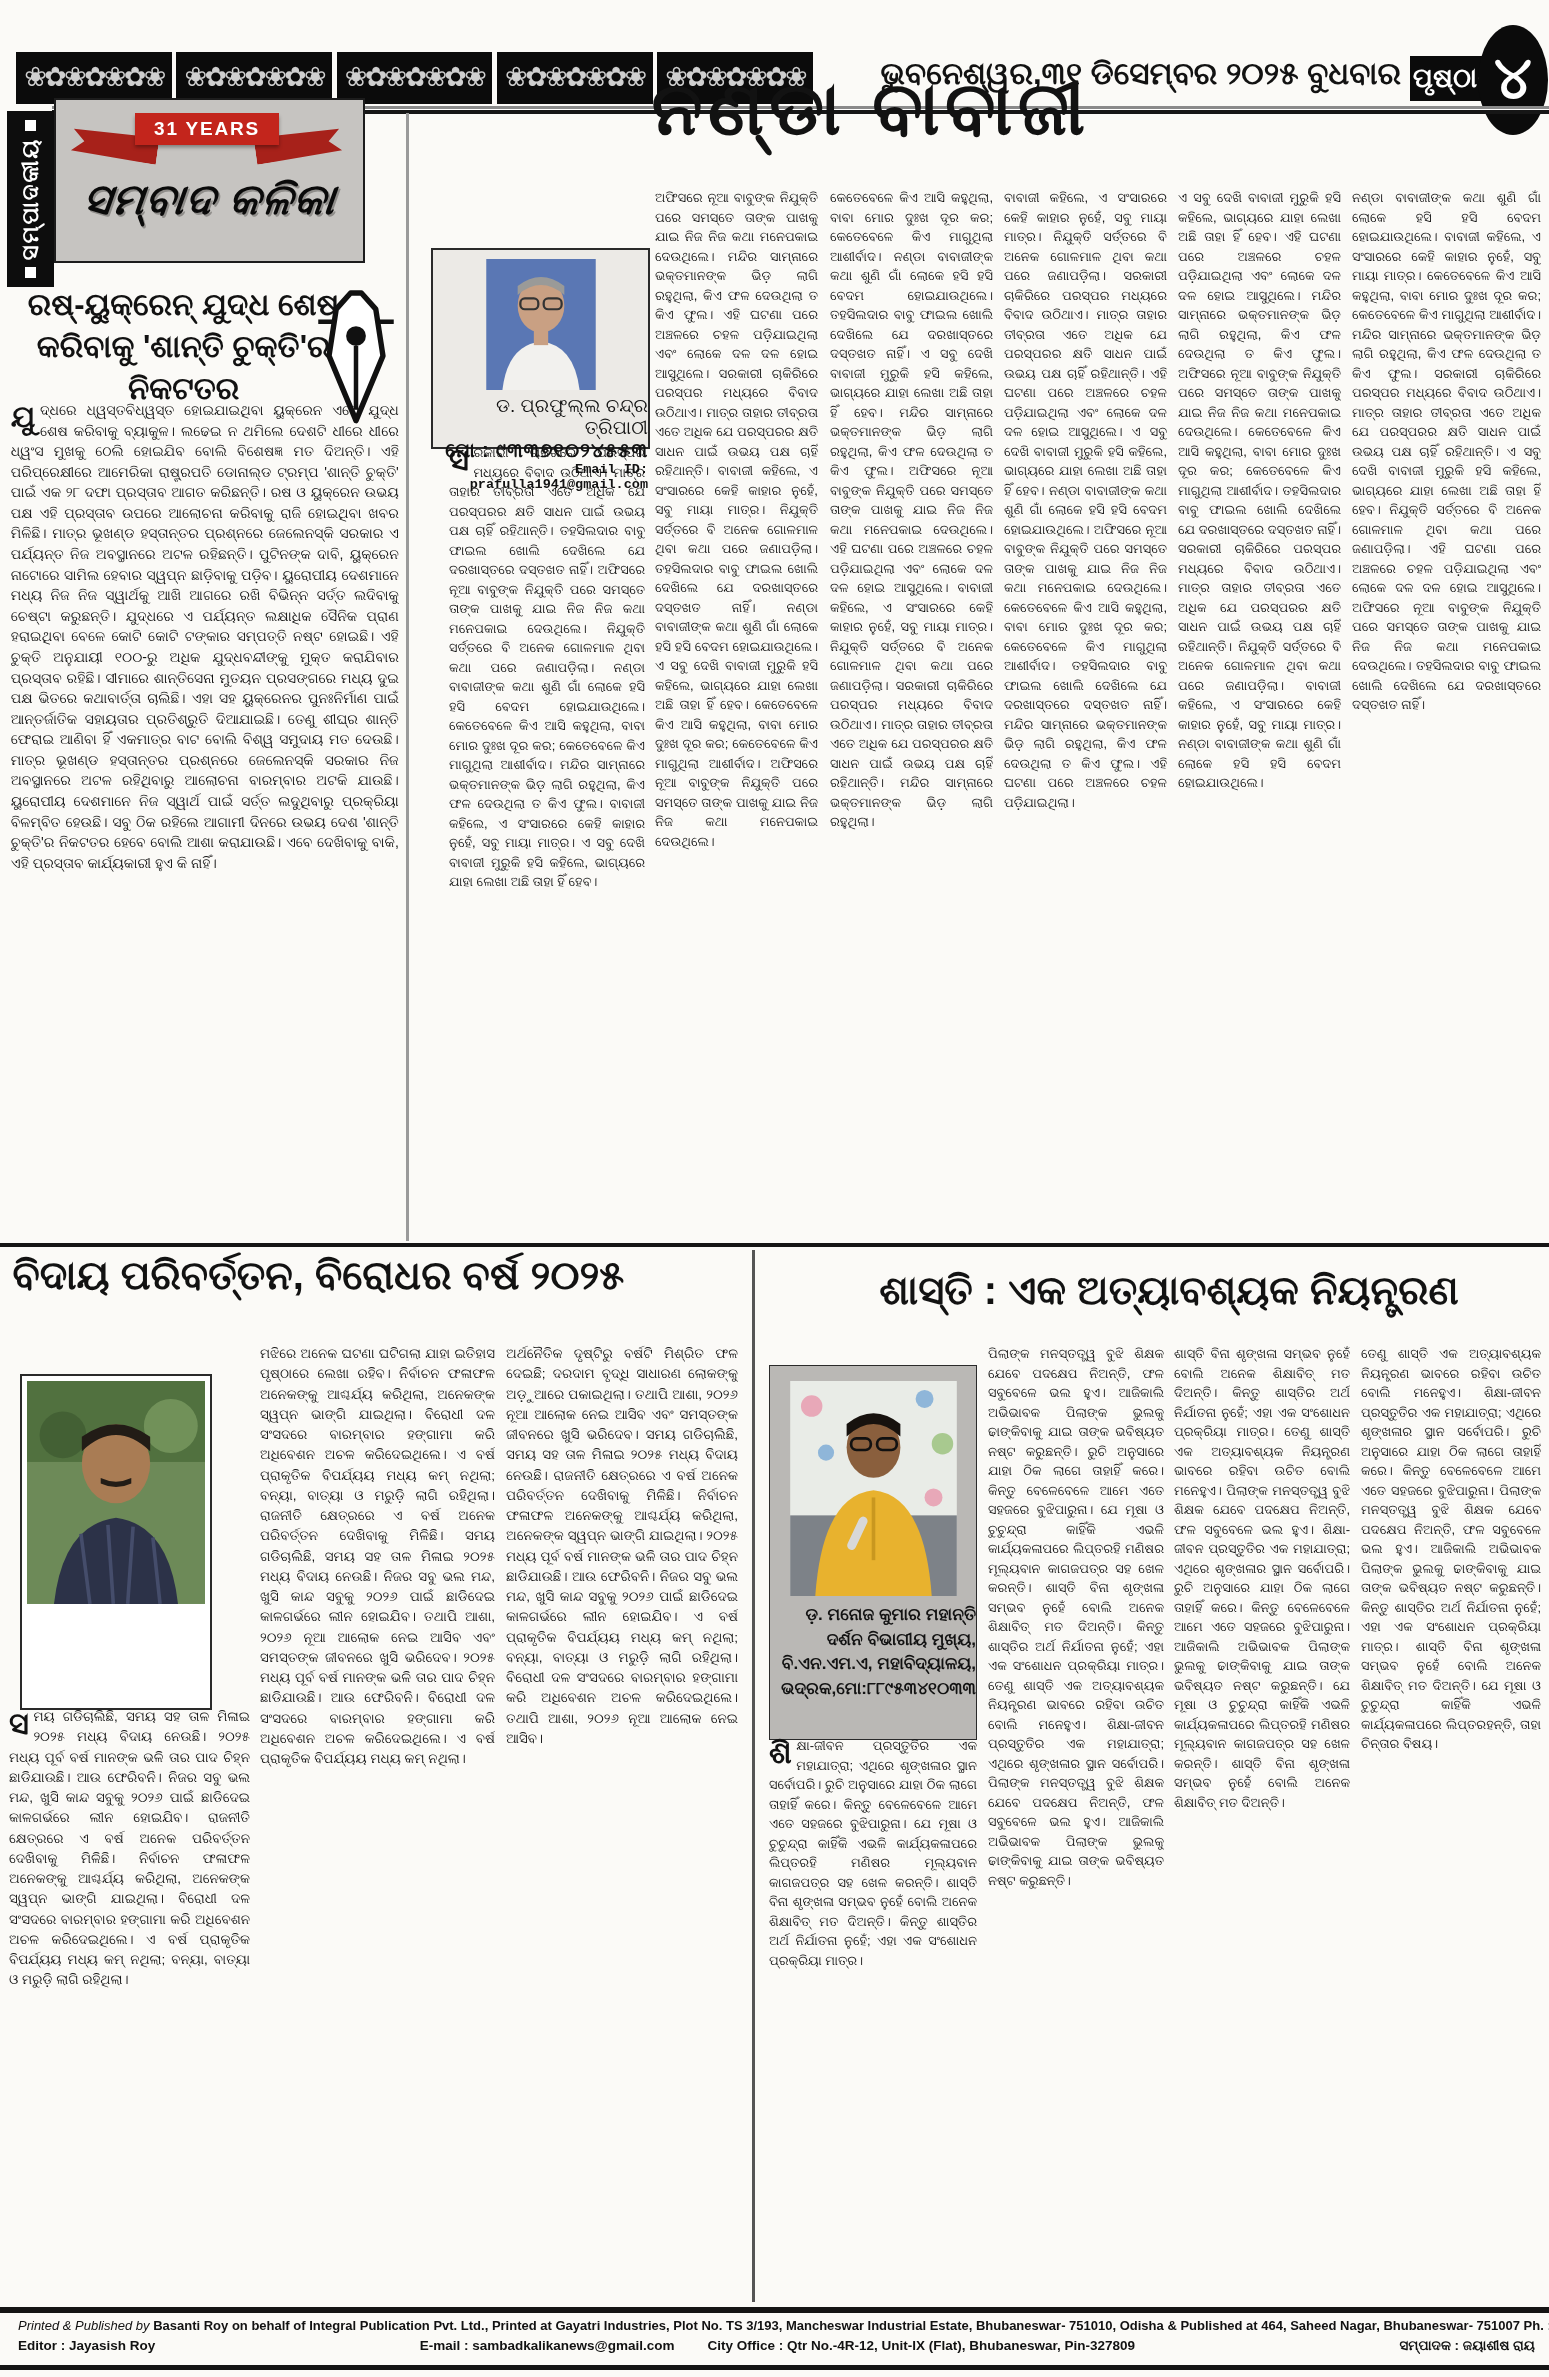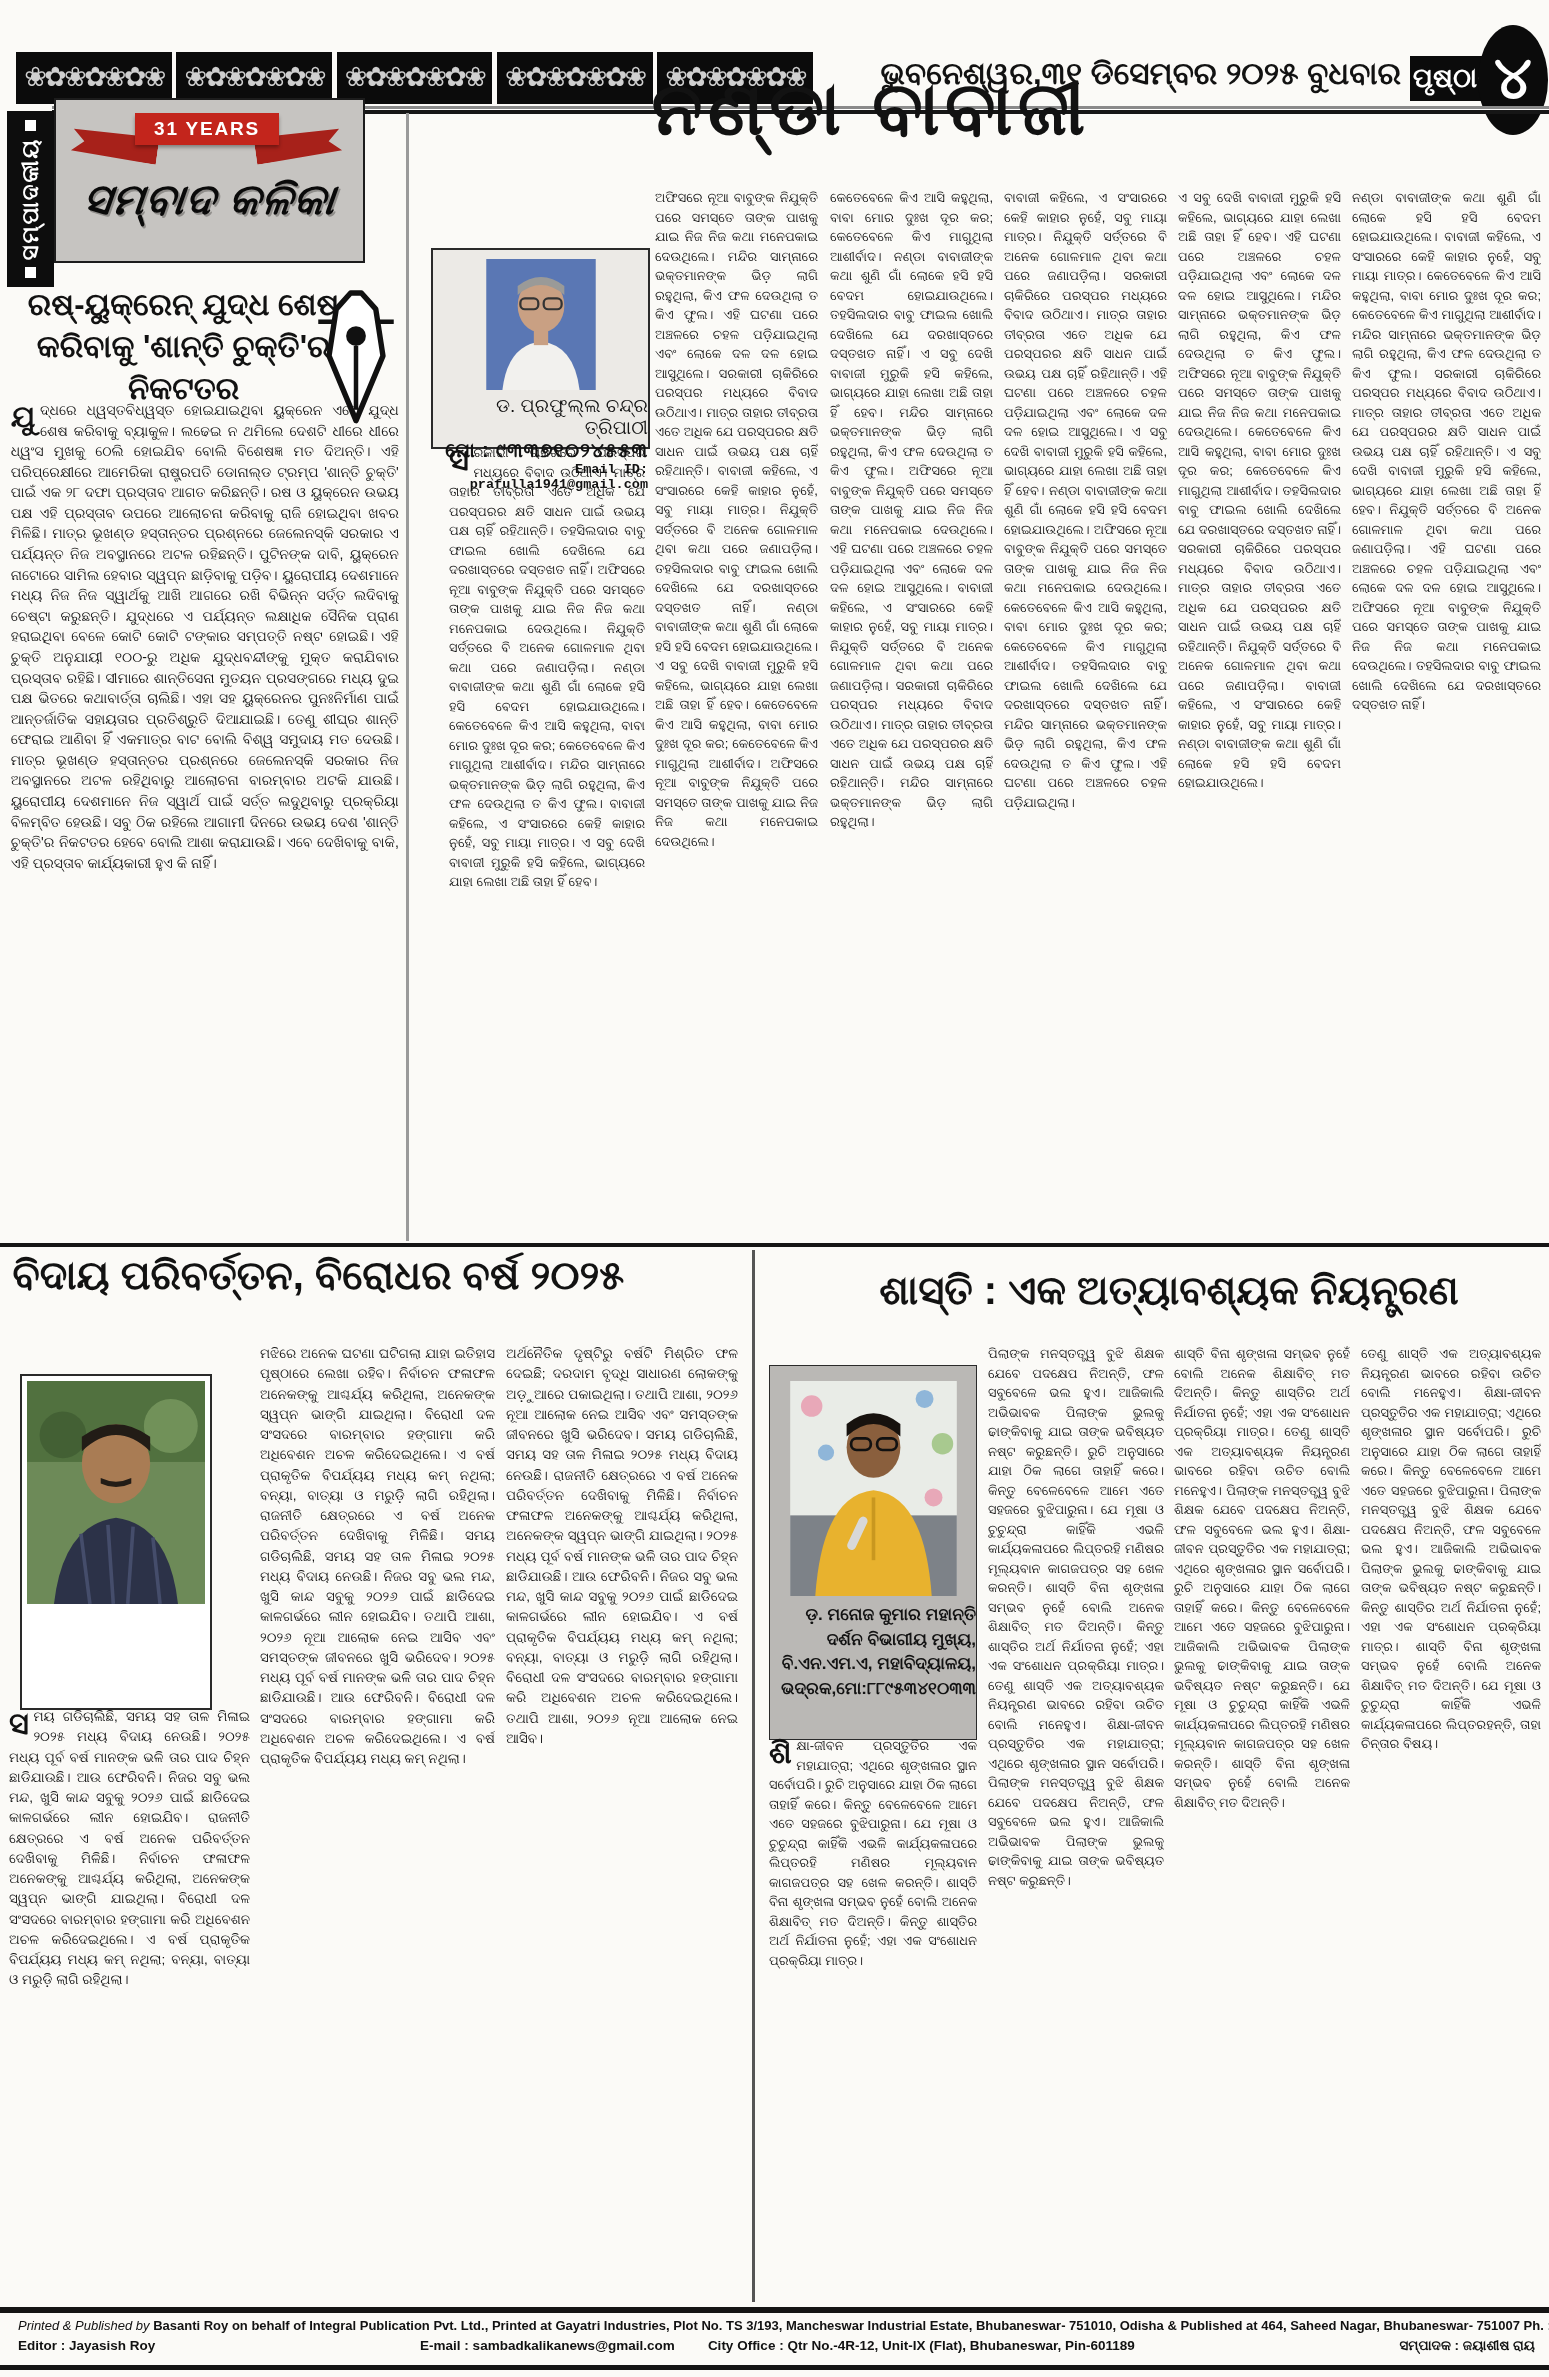--- a/index.html
+++ b/index.html
@@ -195,20 +195,20 @@
   <div class="ncol" style="left:988px;top:1332px;width:176px;height:964px;">ପିଲାଙ୍କ ମନସ୍ତତ୍ତ୍ୱ ବୁଝି ଶିକ୍ଷକ ଯେବେ ପଦକ୍ଷେପ ନିଅନ୍ତି, ଫଳ ସବୁବେଳେ ଭଲ ହୁଏ। ଆଜିକାଲି ଅଭିଭାବକ ପିଲାଙ୍କ ଭୁଲକୁ ଢାଙ୍କିବାକୁ ଯାଇ ତାଙ୍କ ଭବିଷ୍ୟତ ନଷ୍ଟ କରୁଛନ୍ତି। ରୁଚି ଅନୁସାରେ ଯାହା ଠିକ ଲାଗେ ତାହାହିଁ କରେ। କିନ୍ତୁ ବେଳେବେଳେ ଆମେ ଏତେ ସହଜରେ ବୁଝିପାରୁନା। ଯେ ମୂଷା ଓ ଚୁଚୁନ୍ଦ୍ରା କାହିଁକି ଏଭଳି କାର୍ଯ୍ୟକଳାପରେ ଲିପ୍ତରହି ମଣିଷର ମୂଲ୍ୟବାନ କାଗଜପତ୍ର ସହ ଖେଳ କରନ୍ତି। ଶାସ୍ତି ବିନା ଶୃଙ୍ଖଳା ସମ୍ଭବ ନୁହେଁ ବୋଲି ଅନେକ ଶିକ୍ଷାବିତ୍ ମତ ଦିଅନ୍ତି। କିନ୍ତୁ ଶାସ୍ତିର ଅର୍ଥ ନିର୍ଯାତନା ନୁହେଁ; ଏହା ଏକ ସଂଶୋଧନ ପ୍ରକ୍ରିୟା ମାତ୍ର। ତେଣୁ ଶାସ୍ତି ଏକ ଅତ୍ୟାବଶ୍ୟକ ନିୟନ୍ତ୍ରଣ ଭାବରେ ରହିବା ଉଚିତ ବୋଲି ମନେହୁଏ। ଶିକ୍ଷା-ଜୀବନ ପ୍ରସ୍ତୁତିର ଏକ ମହାଯାତ୍ରା; ଏଥିରେ ଶୃଙ୍ଖଳାର ସ୍ଥାନ ସର୍ବୋପରି। ପିଲାଙ୍କ ମନସ୍ତତ୍ତ୍ୱ ବୁଝି ଶିକ୍ଷକ ଯେବେ ପଦକ୍ଷେପ ନିଅନ୍ତି, ଫଳ ସବୁବେଳେ ଭଲ ହୁଏ। ଆଜିକାଲି ଅଭିଭାବକ ପିଲାଙ୍କ ଭୁଲକୁ ଢାଙ୍କିବାକୁ ଯାଇ ତାଙ୍କ ଭବିଷ୍ୟତ ନଷ୍ଟ କରୁଛନ୍ତି।</div>
   <div class="ncol" style="left:1174px;top:1332px;width:176px;height:964px;">ଶାସ୍ତି ବିନା ଶୃଙ୍ଖଳା ସମ୍ଭବ ନୁହେଁ ବୋଲି ଅନେକ ଶିକ୍ଷାବିତ୍ ମତ ଦିଅନ୍ତି। କିନ୍ତୁ ଶାସ୍ତିର ଅର୍ଥ ନିର୍ଯାତନା ନୁହେଁ; ଏହା ଏକ ସଂଶୋଧନ ପ୍ରକ୍ରିୟା ମାତ୍ର। ତେଣୁ ଶାସ୍ତି ଏକ ଅତ୍ୟାବଶ୍ୟକ ନିୟନ୍ତ୍ରଣ ଭାବରେ ରହିବା ଉଚିତ ବୋଲି ମନେହୁଏ। ପିଲାଙ୍କ ମନସ୍ତତ୍ତ୍ୱ ବୁଝି ଶିକ୍ଷକ ଯେବେ ପଦକ୍ଷେପ ନିଅନ୍ତି, ଫଳ ସବୁବେଳେ ଭଲ ହୁଏ। ଶିକ୍ଷା-ଜୀବନ ପ୍ରସ୍ତୁତିର ଏକ ମହାଯାତ୍ରା; ଏଥିରେ ଶୃଙ୍ଖଳାର ସ୍ଥାନ ସର୍ବୋପରି। ରୁଚି ଅନୁସାରେ ଯାହା ଠିକ ଲାଗେ ତାହାହିଁ କରେ। କିନ୍ତୁ ବେଳେବେଳେ ଆମେ ଏତେ ସହଜରେ ବୁଝିପାରୁନା। ଆଜିକାଲି ଅଭିଭାବକ ପିଲାଙ୍କ ଭୁଲକୁ ଢାଙ୍କିବାକୁ ଯାଇ ତାଙ୍କ ଭବିଷ୍ୟତ ନଷ୍ଟ କରୁଛନ୍ତି। ଯେ ମୂଷା ଓ ଚୁଚୁନ୍ଦ୍ରା କାହିଁକି ଏଭଳି କାର୍ଯ୍ୟକଳାପରେ ଲିପ୍ତରହି ମଣିଷର ମୂଲ୍ୟବାନ କାଗଜପତ୍ର ସହ ଖେଳ କରନ୍ତି। ଶାସ୍ତି ବିନା ଶୃଙ୍ଖଳା ସମ୍ଭବ ନୁହେଁ ବୋଲି ଅନେକ ଶିକ୍ଷାବିତ୍ ମତ ଦିଅନ୍ତି।</div>
   <div class="ncol" style="left:1361px;top:1332px;width:180px;height:964px;">ତେଣୁ ଶାସ୍ତି ଏକ ଅତ୍ୟାବଶ୍ୟକ ନିୟନ୍ତ୍ରଣ ଭାବରେ ରହିବା ଉଚିତ ବୋଲି ମନେହୁଏ। ଶିକ୍ଷା-ଜୀବନ ପ୍ରସ୍ତୁତିର ଏକ ମହାଯାତ୍ରା; ଏଥିରେ ଶୃଙ୍ଖଳାର ସ୍ଥାନ ସର୍ବୋପରି। ରୁଚି ଅନୁସାରେ ଯାହା ଠିକ ଲାଗେ ତାହାହିଁ କରେ। କିନ୍ତୁ ବେଳେବେଳେ ଆମେ ଏତେ ସହଜରେ ବୁଝିପାରୁନା। ପିଲାଙ୍କ ମନସ୍ତତ୍ତ୍ୱ ବୁଝି ଶିକ୍ଷକ ଯେବେ ପଦକ୍ଷେପ ନିଅନ୍ତି, ଫଳ ସବୁବେଳେ ଭଲ ହୁଏ। ଆଜିକାଲି ଅଭିଭାବକ ପିଲାଙ୍କ ଭୁଲକୁ ଢାଙ୍କିବାକୁ ଯାଇ ତାଙ୍କ ଭବିଷ୍ୟତ ନଷ୍ଟ କରୁଛନ୍ତି। କିନ୍ତୁ ଶାସ୍ତିର ଅର୍ଥ ନିର୍ଯାତନା ନୁହେଁ; ଏହା ଏକ ସଂଶୋଧନ ପ୍ରକ୍ରିୟା ମାତ୍ର। ଶାସ୍ତି ବିନା ଶୃଙ୍ଖଳା ସମ୍ଭବ ନୁହେଁ ବୋଲି ଅନେକ ଶିକ୍ଷାବିତ୍ ମତ ଦିଅନ୍ତି। ଯେ ମୂଷା ଓ ଚୁଚୁନ୍ଦ୍ରା କାହିଁକି ଏଭଳି କାର୍ଯ୍ୟକଳାପରେ ଲିପ୍ତରହନ୍ତି, ତାହା ଚିନ୍ତାର ବିଷୟ।</div>
 
   <div class="footer-rule-top"></div>
   <div class="footer-l1"><span class="pfx">Printed &amp; Published by</span><span> Basanti Roy on behalf of Integral Publication Pvt. Ltd., Printed at Gayatri Industries, Plot No. TS 3/193, Mancheswar Industrial Estate, Bhubaneswar- 751010, Odisha &amp; Published at 464, Saheed Nagar, Bhubaneswar- 751007 Ph. : 2541448, 2545046, 2545678, Fax : 2545668.</span></div>
   <div class="footer-l2">
     <span>Editor : Jayasish Roy</span>
     <span class="mid2">
       <span>E-mail : sambadkalikanews@gmail.com</span>
-      <span>City Office : Qtr No.-4R-12, Unit-IX (Flat), Bhubaneswar, Pin-601189</span>
+      <span>City Office : Qtr No.-4R-12, Unit-IX (Flat), Bhubaneswar, Pin-327809</span>
     </span>
     <span>ସମ୍ପାଦକ : ଜୟାଶୀଷ ରାୟ</span>
   </div>
   <div class="footer-rule-bot"></div>
 
 </div>
 
 
 </body></html>

